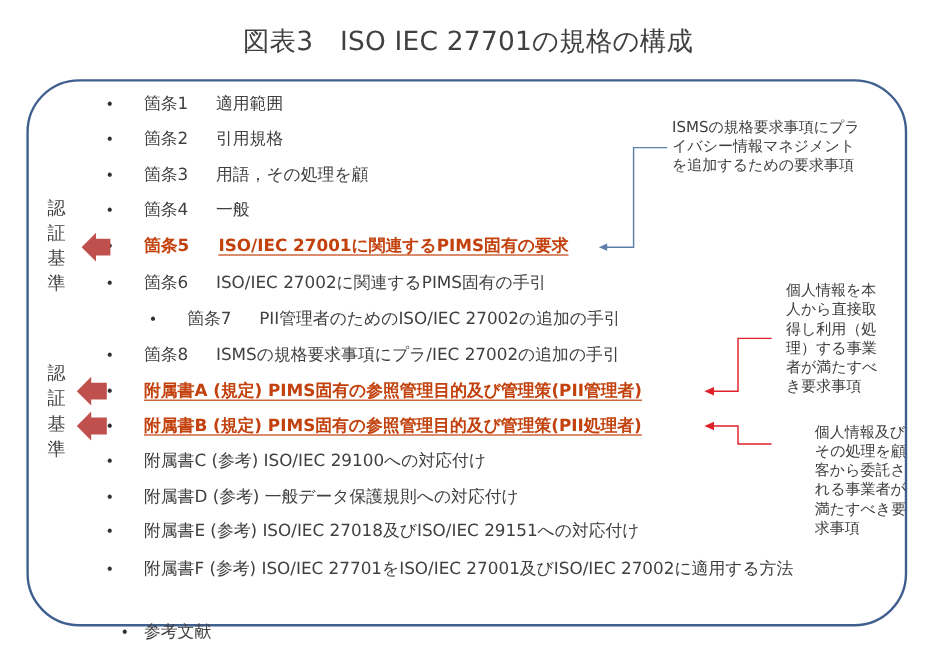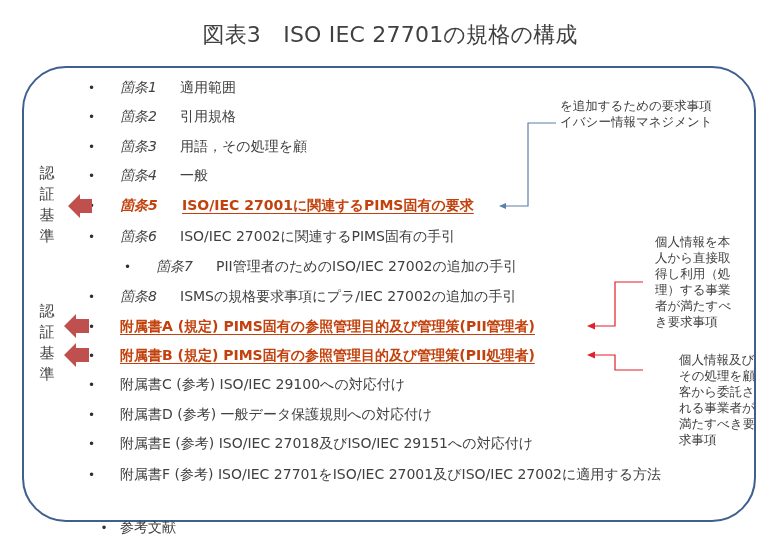--- a/index.html
+++ b/index.html
@@ -14,21 +14,21 @@
     }
     .frame {
       position: absolute; left: 22px; top: 66px; width: 734px; height: 456px;
       border: 2.5px solid #3f5f8f; border-radius: 44px; box-sizing: border-box;
     }
     .list-item {
       position: absolute; left: 88px; height: 22px; line-height: 22px;
       font-size: 14px; color: #404040; white-space: nowrap;
     }
     .bullet { display: inline-block; width: 32px; font-size: 12px; color: #303030; }
-    .num { display: inline-block; width: 60px; font-style: italic; }
+    .num { display: inline-block; width: 60px; }
     .bold { font-weight: bold; color: #c2410c; text-decoration: underline; text-underline-offset: 3px; }
     .bold .num { width: 62px; }
     .vlabel {
       position: absolute; width: 20px; font-size: 15px; line-height: 21px;
       color: #404040; text-align: center;
     }
     .vlabel span { display: block; }
     .note {
       position: absolute; font-size: 12.5px; line-height: 16px; color: #404040;
     }
@@ -94,22 +94,23 @@
   <span class="bullet">•</span><span>附属書E (参考) ISO/IEC 27018及びISO/IEC 29151への対応付け</span>
 </div>
 <div class="list-item" style="top:463px;">
   <span class="bullet">•</span><span>附属書F (参考) ISO/IEC 27701をISO/IEC 27001及びISO/IEC 27002に適用する方法</span>
 </div>
 <div class="list-item" style="top:516px;text-align:center;">
   <span class="bullet">•</span><span>参考文献</span>
 </div>
 
 <div class="note" style="left:560px; top:98px;">
+  <div>ISMSの規格要求事項にプラ</div>
+  <div>イバシー情報マネジメント</div>
   <div>を追加するための要求事項</div>
-  <div>イバシー情報マネジメント</div>
 </div>
 <div class="note" style="left:655px; top:234px;">
   <div>個人情報を本</div>
   <div>人から直接取</div>
   <div>得し利用（処</div>
   <div>理）する事業</div>
   <div>者が満たすべ</div>
   <div>き要求事項</div>
 </div>
 <div class="note" style="left:635px; top:352px;margin-left:44px;">

